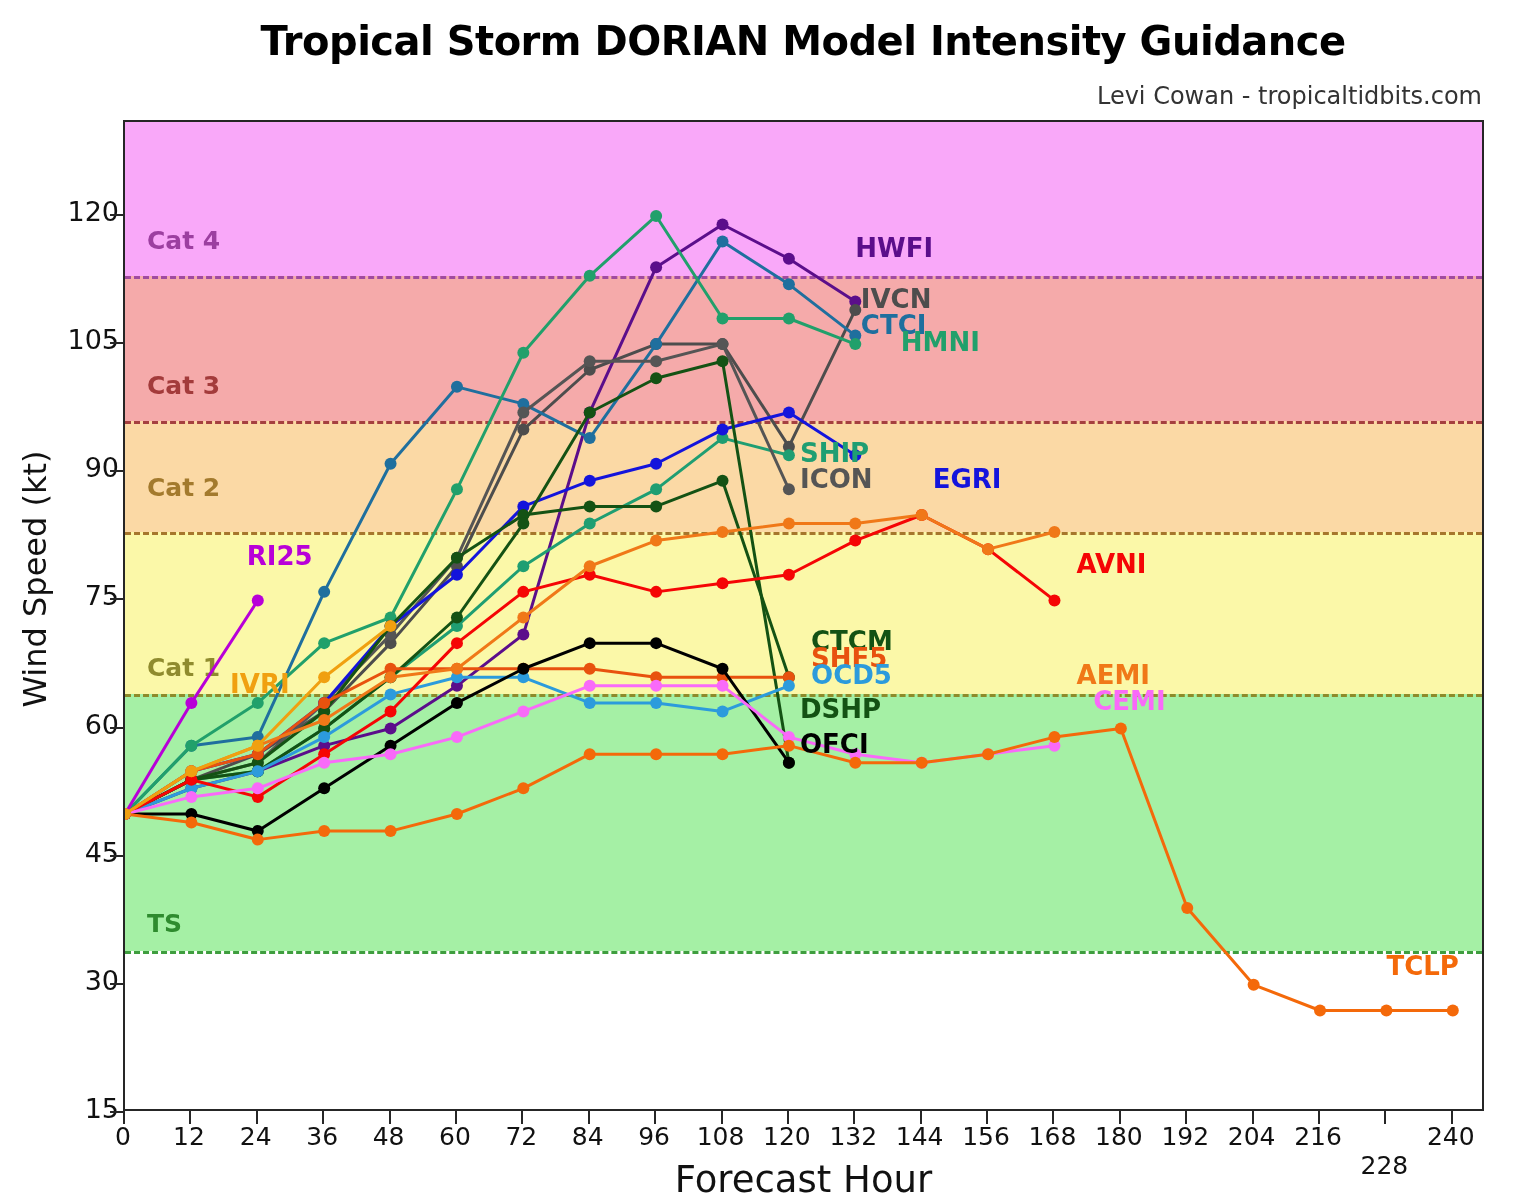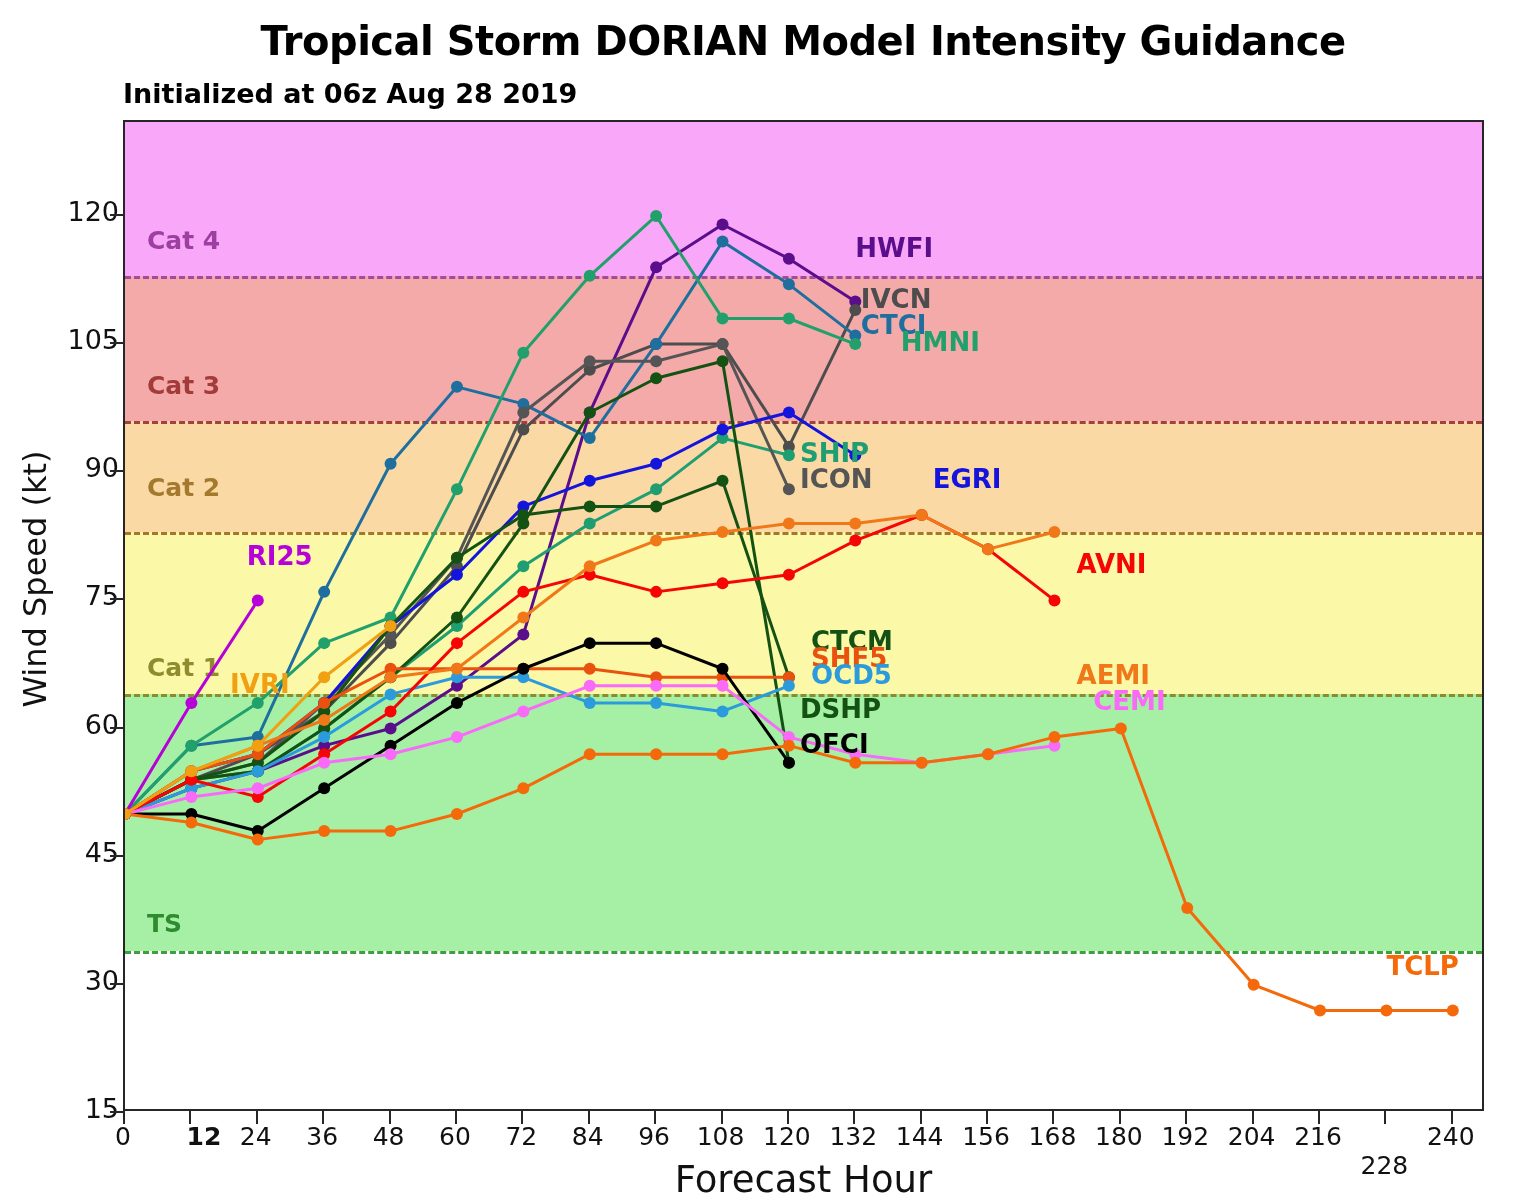--- a/index.html
+++ b/index.html
@@ -59,21 +59,21 @@
     position:absolute;left:123px;top:1158px;width:1361px;text-align:center;
     font-size:37px;color:#111;font-family:"DejaVu Sans",sans-serif;
   }
 </style>
 </head>
 <body>
 
 <div id="root">
 
   <div class="chart-title">Tropical Storm DORIAN Model Intensity Guidance</div>
-  <div class="chart-subtitle">Initialized at 06z Aug 28 2019</div>
+  <div class="chart-credit">Levi Cowan - tropicaltidbits.com</div>
 
   <div class="ylabel">Wind Speed (kt)</div>
   <div class="xlabel">Forecast Hour</div>
 
   <div id="plot">
     <div id="bands-layer">
         <div class="band" style="top: 572.388px; height: 256.293px; background: rgb(165, 240, 165);"></div>
         <div class="bandline" style="top: 828.681px; border-top-color: rgb(63, 158, 63);"></div>
         <div class="bandlabel" style="top: 787.052px; color: rgb(46, 139, 46);">TS</div>
         <div class="band" style="top: 410.069px; height: 162.319px; background: rgb(251, 248, 168);"></div>
@@ -390,21 +390,21 @@
       <div class="ytick" style="top: 580.414px;">75</div>
       <div class="ytickmark" style="top: 598.414px; left: 110px;"></div>
       <div class="ytick" style="top: 452.267px;">90</div>
       <div class="ytickmark" style="top: 470.267px; left: 110px;"></div>
       <div class="ytick" style="top: 324.121px;">105</div>
       <div class="ytickmark" style="top: 342.121px; left: 110px;"></div>
       <div class="ytick" style="top: 195.974px;">120</div>
       <div class="ytickmark" style="top: 213.974px; left: 110px;"></div>
       <div class="xtick" style="left: 78px;">0</div>
       <div class="xtickmark" style="left: 123px;"></div>
-      <div class="xtick" style="left: 159px; font-weight: bold;">12</div>
+      <div class="xtick" style="left: 144px;">12</div>
       <div class="xtickmark" style="left: 189.39px;"></div>
       <div class="xtick" style="left: 210.78px;">24</div>
       <div class="xtickmark" style="left: 255.78px;"></div>
       <div class="xtick" style="left: 277.171px;">36</div>
       <div class="xtickmark" style="left: 322.171px;"></div>
       <div class="xtick" style="left: 343.561px;">48</div>
       <div class="xtickmark" style="left: 388.561px;"></div>
       <div class="xtick" style="left: 409.951px;">60</div>
       <div class="xtickmark" style="left: 454.951px;"></div>
       <div class="xtick" style="left: 476.341px;">72</div>

